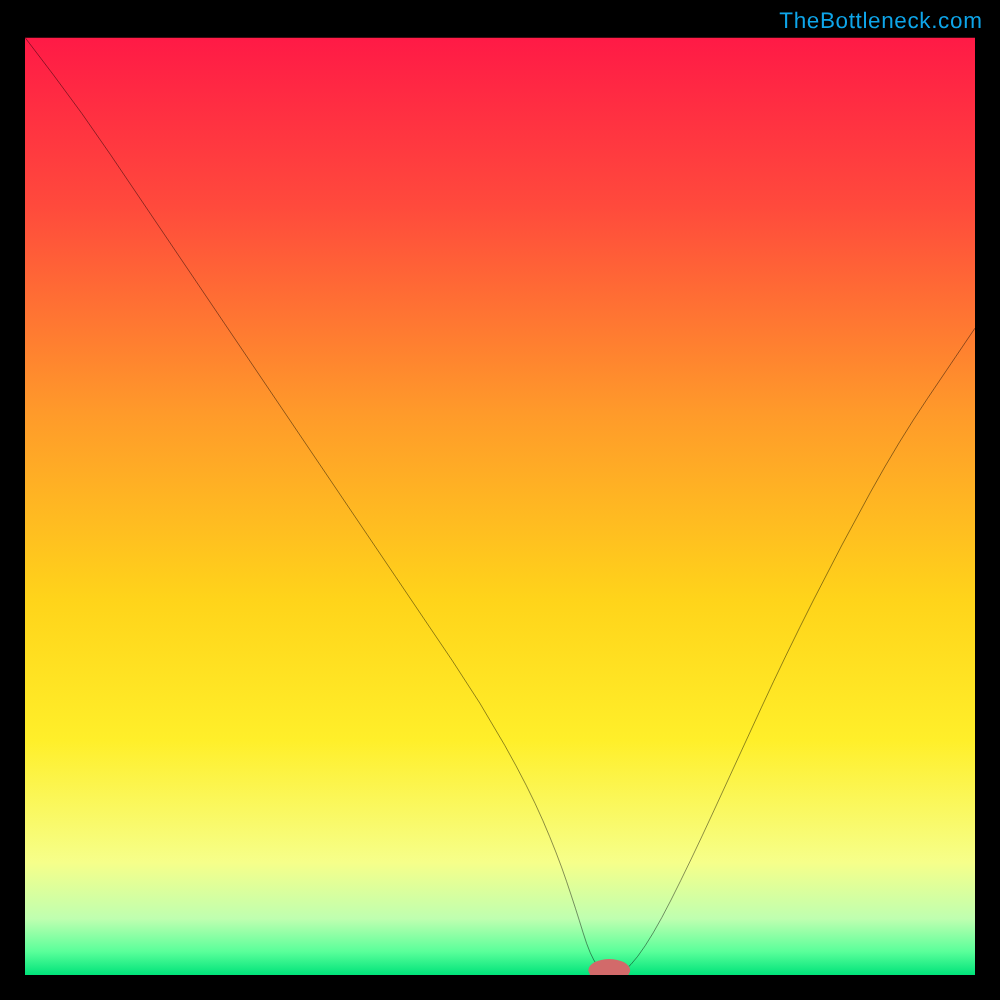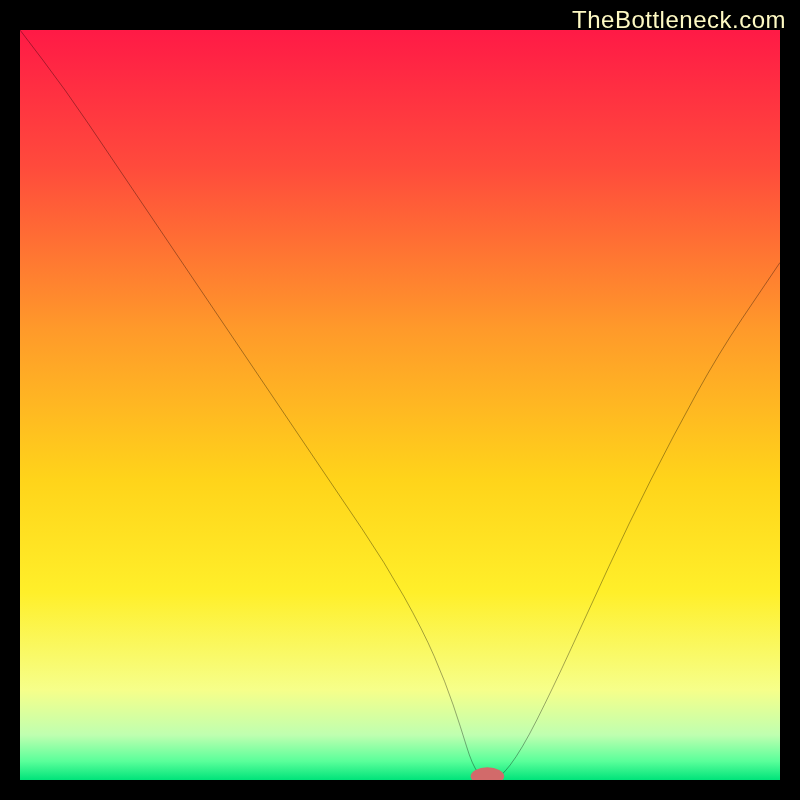--- a/index.html
+++ b/index.html
@@ -14,22 +14,22 @@
   .frame {
     position: relative;
     width: 800px;
     height: 800px;
     background: #000;
   }
   .watermark {
     position: absolute;
     top: 6px;
     right: 14px;
-    color: #fef9c3;
-    font-size: 24px;
+    color: #0ea5e9;
+    font-size: 18px;
     font-weight: 500;
     letter-spacing: 0.5px;
     user-select: none;
   }
   .plot {
     position: absolute;
     left: 20px;
     top: 30px;
     width: 760px;
     height: 750px;

